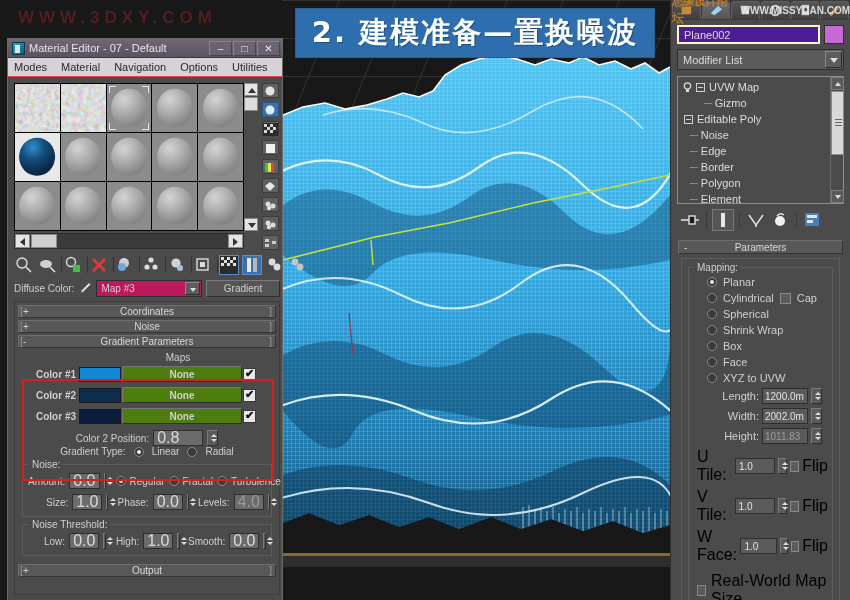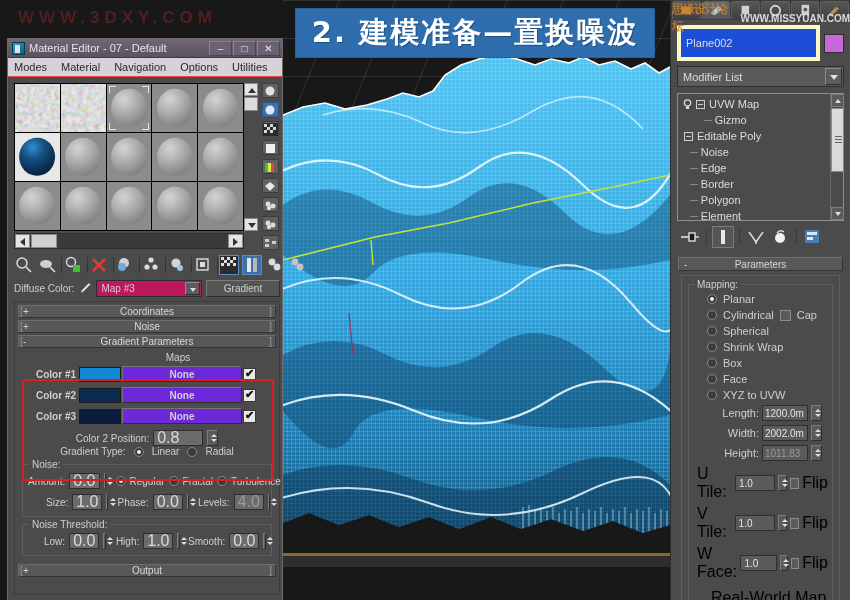--- a/index.html
+++ b/index.html
@@ -193,21 +193,21 @@
   .rollout-hdr .pm { position:absolute; left:4px; top:0; font-size:10px; color:#d0d0d0; line-height:11px;}
   .rollout-hdr .br { position:absolute; right:3px; color:#9a9a9a; }
   .rollout-hdr .bl { position:absolute; left:1px; color:#9a9a9a; }
 
   .maps-label { text-align:center; color:#cfcfcf; font-size:10px; margin:4px 0 3px 62px; }
 
   .color-row { display:flex; align-items:center; gap:1px; margin:0 0 5px 18px;font-weight:bold; }
   .color-row .cname { color:#cfcfcf; font-size:10px; width:42px; }
   .swatch { width:42px; height:15px; border:1px solid #1c1c1c; }
   .none-btn {
-    width:120px;height:16px;background:#6d28d9;border:1px solid #767676;
+    width:120px;height:16px;background:#4d7c0f;border:1px solid #767676;
     border-right-color:#2e2e2e;border-bottom-color:#2e2e2e;
     color:#cfcfcf;font-size:10px;display:flex;align-items:center;justify-content:center;
   }
   .chk { width:13px;height:13px; background:#e8e8e8; border:1px solid #3a3a3a; position:relative;}
   .chk.on::after { content:"\2714"; position:absolute; left:1px; top:-2px; font-size:11px; color:#111; }
 
   .pos-row { display:flex; align-items:center; justify-content:center; gap:4px; margin-top:6px;}
   .spin-field { height:16px; background:#6b6b6b; border:1px solid #2e2e2e; color:#dadada;
     font-size:16px; padding:0 3px; display:flex; align-items:center; }
   .spin-btns { width:11px; height:16px; background:#5a5a5a; border:1px solid #7c7c7c;
@@ -242,28 +242,28 @@
   .cmd-panel {
     position:absolute; left:670px; top:0; width:180px; height:600px; background:#4b4b4b;
     border-left:1px solid #2e2e2e;
   }
   .cmd-tabs { height:20px; background:#3b3b3b; display:flex; gap:1px; padding:1px; }
   .cmd-tab { flex:1; background:linear-gradient(#565656,#3f3f3f); border:1px solid #5e5e5e;
     border-bottom:none; border-radius:3px 3px 0 0; position:relative; }
   .cmd-tab.active { background:linear-gradient(#6d6d6d,#555); }
 
   .wm-missyuan {
-    position:absolute; left:672px; top:9px; width:178px; height:18px;
+    position:absolute; left:672px; top:1px; width:178px; height:18px;
     display:flex; align-items:center; gap:3px; pointer-events:none; z-index:5;
   }
   .wm-cn { color:#c8822a; font-size:12px; font-weight:bold; font-family:"DejaVu Sans",sans-serif; opacity:.85; letter-spacing:-1px;}
   .wm-en { color:#e8e8e8; font-size:10px; font-weight:bold; letter-spacing:0px; opacity:.9;}
 
   .name-row { display:flex; align-items:center; gap:4px; padding:5px 6px 0 6px; }
-  .name-field { flex:1; height:36px; background:#1d4ed8; border:4px solid #fef9c3;
+  .name-field { flex:1; height:19px; background:#4c1d95; border:2px solid #fef9c3;
     color:#dcdcdc; font-size:11px; padding:0 5px; display:flex; align-items:center; }
   .name-color { width:20px; height:19px; background:#c668d6; border:1px solid #2e2e2e; }
 
   .modlist-row { padding:5px 6px 0 6px; }
   .modlist {
     height:21px; background:#5b5b5b; border:1px solid #2e2e2e;
     color:#dcdcdc; font-size:11px; padding:0 5px; display:flex; align-items:center; position:relative;
   }
   .modlist .dd2 { position:absolute; right:1px; top:1px; width:17px; height:17px; background:#5c5c5c;
     border:1px solid #8a8a8a; border-right-color:#2e2e2e;border-bottom-color:#2e2e2e;}

